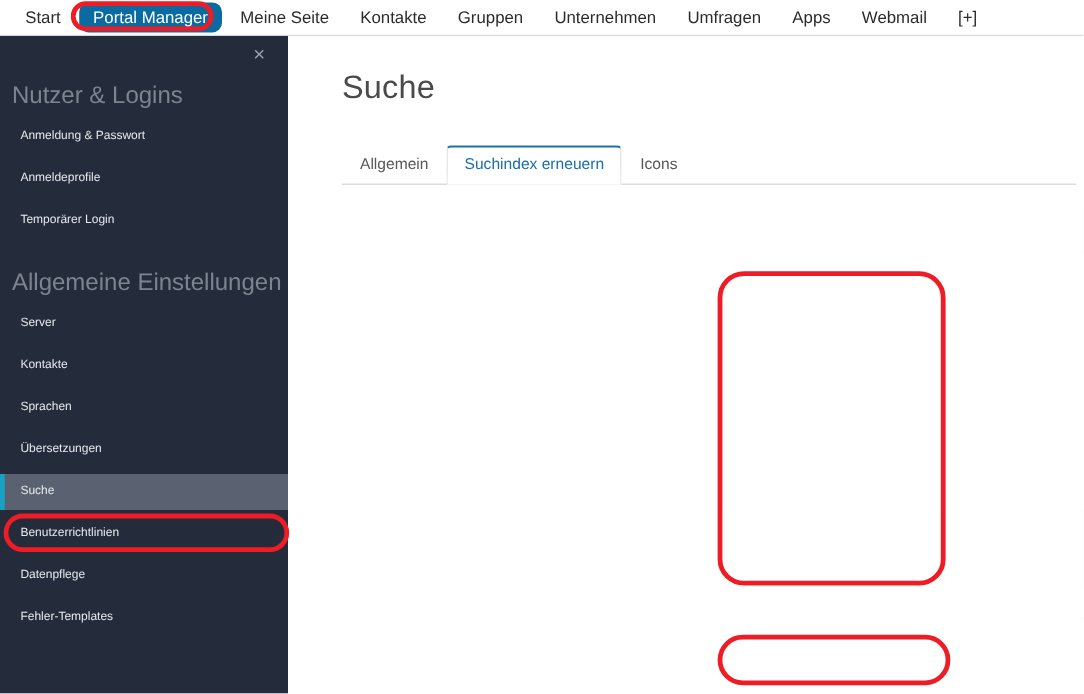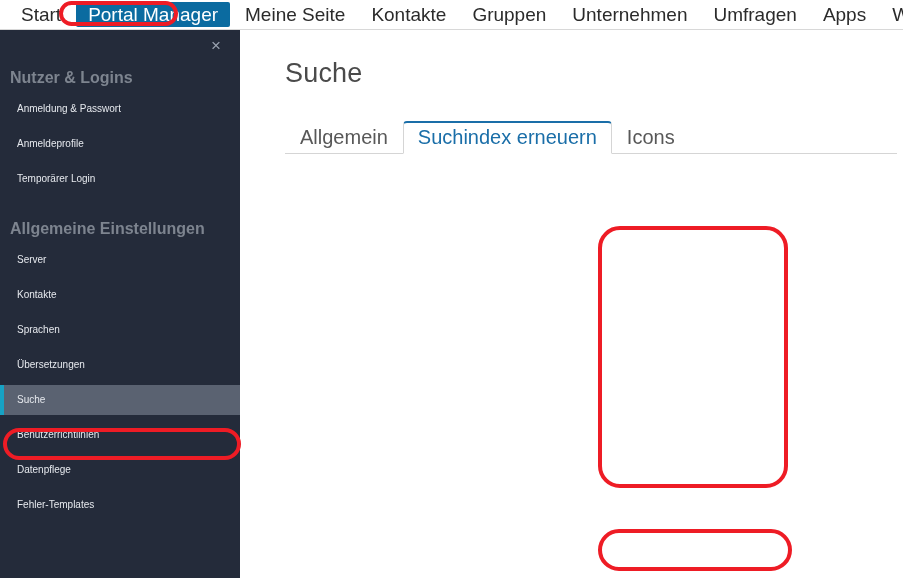--- a/index.html
+++ b/index.html
@@ -24,32 +24,32 @@
     left: 0; top: 0;
     width: 903px; height: 30px;
     background: #ffffff;
     border-bottom: 1px solid #d8d8d8;
     display: flex;
     align-items: center;
     padding-left: 8px;
     z-index: 5;
   }
   .topnav-item {
-    font-size: 19px;
+    font-size: 14px;
     color: #2b2b2b;
     padding: 4px 11px;
     margin: 0 2px;
     white-space: nowrap;
     line-height: 17px;
     cursor: pointer;
   }
   .topnav-item.active {
     background: #0b6ba0;
     color: #ffffff;
-    border-radius: 2px;
+    border-radius: 8px;
     padding: 4px 12px;
   }
 
   
   .sidebar {
     position: absolute;
     left: 0; top: 30px;
     width: 240px; height: 548px;
     background: #242b3a;
     overflow: hidden;
@@ -62,24 +62,23 @@
     color: #9aa2b0;
     font-size: 17px;
     line-height: 20px;
     text-align: center;
     cursor: pointer;
     font-family: "Liberation Sans", sans-serif;
   }
   .sidebar-inner { padding-top: 34px; }
   .side-group-title {
     color: #7d848f;
-    font-size: 16px;
+    font-size: 20px;
     padding: 5px 0 5px 10px;
     margin-bottom: 2px;
-    font-weight: bold;
   }
   .side-item {
     position: relative;
     color: #e6e9ee;
     font-size: 10px;
     line-height: 18px;
     padding: 6px 0 6px 17px;
     cursor: pointer;
     margin-bottom: 5px;
   }
@@ -116,21 +115,21 @@
   .tabs {
     position: absolute;
     left: 45px; top: 92px;
     width: 612px;
     height: 32px;
     border-bottom: 1px solid #d5d5d5;
     display: flex;
     align-items: flex-end;
   }
   .tab {
-    font-size: 20px;
+    font-size: 13px;
     color: #585858;
     padding: 6px 14px 7px 14px;
     cursor: pointer;
     background: transparent;
     line-height: 18px;
     position: relative;
     top: 1px;
     border: 1px solid transparent;
   }
   .tab.active {

